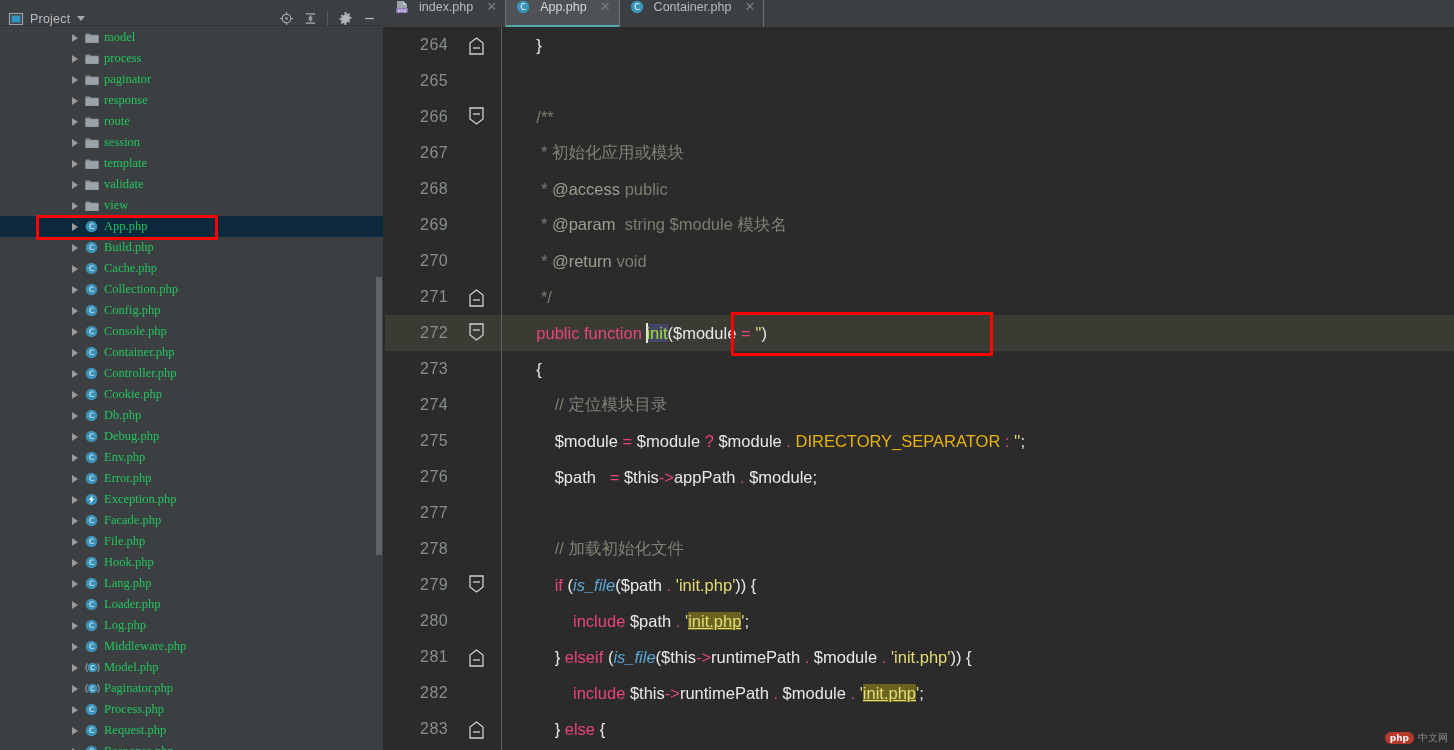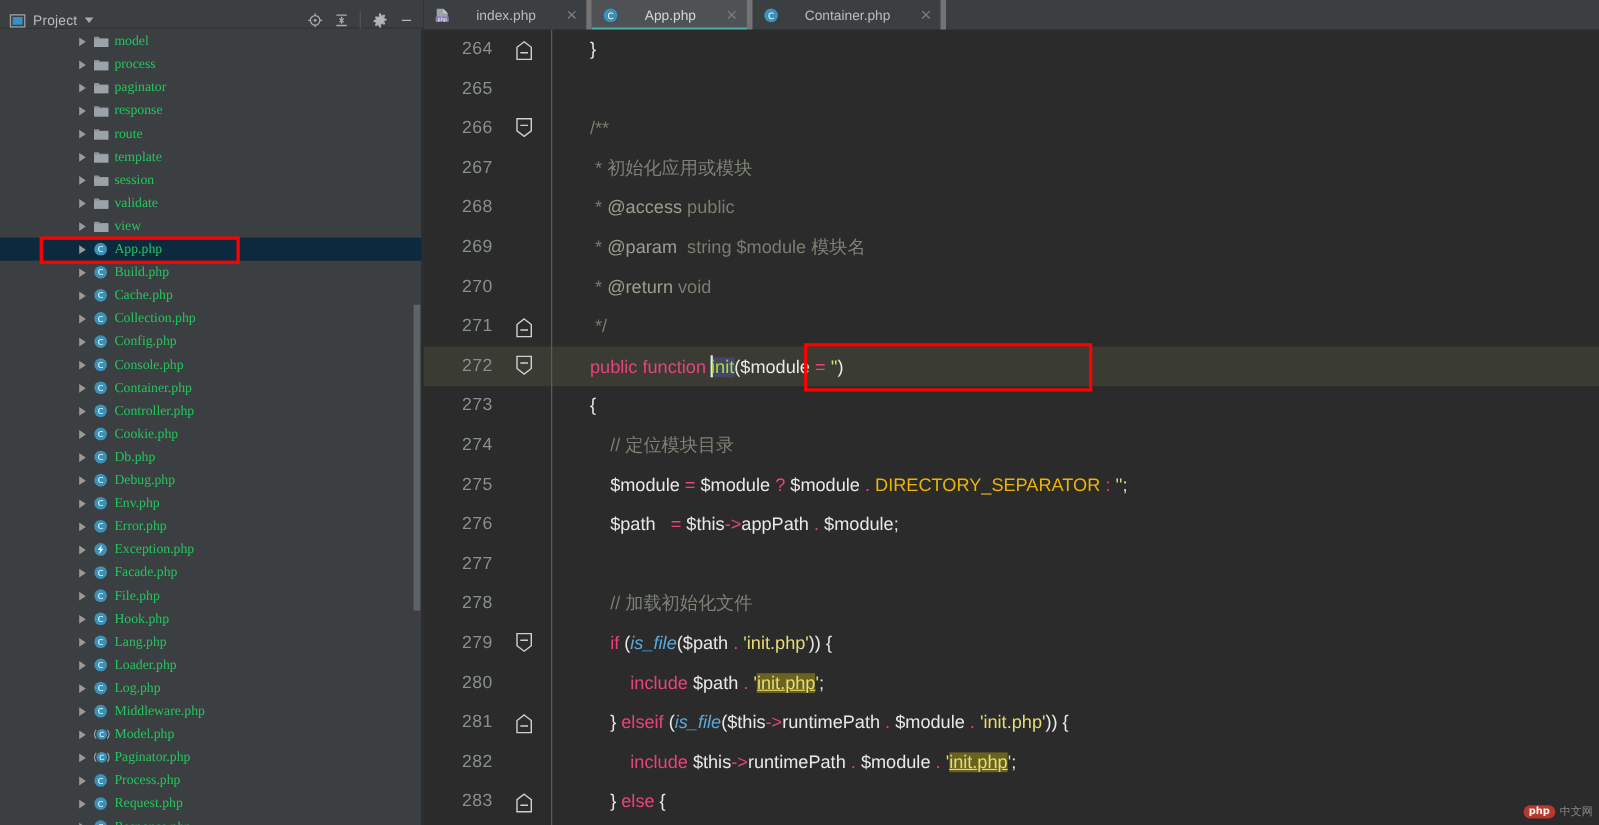--- a/index.html
+++ b/index.html
@@ -63,23 +63,23 @@
     background: #606366; border-radius: 0px;
   }
   #sb-edge { position: absolute; right: 0; top: 27px; width: 2px; bottom: 0; background: #2b2b2b; }
 
   
   #editor-area { flex: 1 1 auto; position: relative; background: #2b2b2b; overflow: hidden; }
 
   
   #tabbar { height: 27px; background: #3c3f41; display: flex; align-items: stretch; }
   .tab {
-    display: flex; align-items: center; padding: 0 8px 0 10px;
-    font-size: 12.5px; color: #bbbbbb; position: relative; gap: 24px;
-    border-right: 5px solid #737373;
+    display: flex; align-items: flex-start; padding: 0 8px 0 10px;
+    font-size: 12.5px; color: #bbbbbb; position: relative; gap: 10px;
+    border-right: 1px solid #737373;
   }
   .tab.active { background: #4e5254; color: #d6d6d6; }
   .tab.active::after {
     content:""; position:absolute; left:0; right:0; bottom:0; height:2px; background:#4eaaa8;
   }
   .tab-ic { width: 14px; height: 14px; flex: 0 0 14px; }
   .tab-x { color: #7a7d7f; font-size: 13px; line-height: 1; margin-left: 3px; }
 
   
   #codepane { position: absolute; top: 27px; left: 0; right: 0; bottom: 0; background: #2b2b2b; }
@@ -224,29 +224,29 @@
               <path d="M0.5 3.4h13v7.4H0.5z" fill="#9aa2aa"></path>
             </svg></span>
           <span class="t-label">route</span>
         </div>
         <div class="tree-row">
           <span class="tw"></span>
           <span class="folder-ic"><svg width="14" height="12" viewBox="0 0 14 12">
               <path d="M0.5 1.5h4.2l1.2 1.3h7.6v8H0.5z" fill="#8a9199"></path>
               <path d="M0.5 3.4h13v7.4H0.5z" fill="#9aa2aa"></path>
             </svg></span>
+          <span class="t-label">session</span>
+        </div>
+        <div class="tree-row">
+          <span class="tw"></span>
+          <span class="folder-ic"><svg width="14" height="12" viewBox="0 0 14 12">
+              <path d="M0.5 1.5h4.2l1.2 1.3h7.6v8H0.5z" fill="#8a9199"></path>
+              <path d="M0.5 3.4h13v7.4H0.5z" fill="#9aa2aa"></path>
+            </svg></span>
           <span class="t-label">template</span>
-        </div>
-        <div class="tree-row">
-          <span class="tw"></span>
-          <span class="folder-ic"><svg width="14" height="12" viewBox="0 0 14 12">
-              <path d="M0.5 1.5h4.2l1.2 1.3h7.6v8H0.5z" fill="#8a9199"></path>
-              <path d="M0.5 3.4h13v7.4H0.5z" fill="#9aa2aa"></path>
-            </svg></span>
-          <span class="t-label">session</span>
         </div>
         <div class="tree-row">
           <span class="tw"></span>
           <span class="folder-ic"><svg width="14" height="12" viewBox="0 0 14 12">
               <path d="M0.5 1.5h4.2l1.2 1.3h7.6v8H0.5z" fill="#8a9199"></path>
               <path d="M0.5 3.4h13v7.4H0.5z" fill="#9aa2aa"></path>
             </svg></span>
           <span class="t-label">validate</span>
         </div>
         <div class="tree-row">

